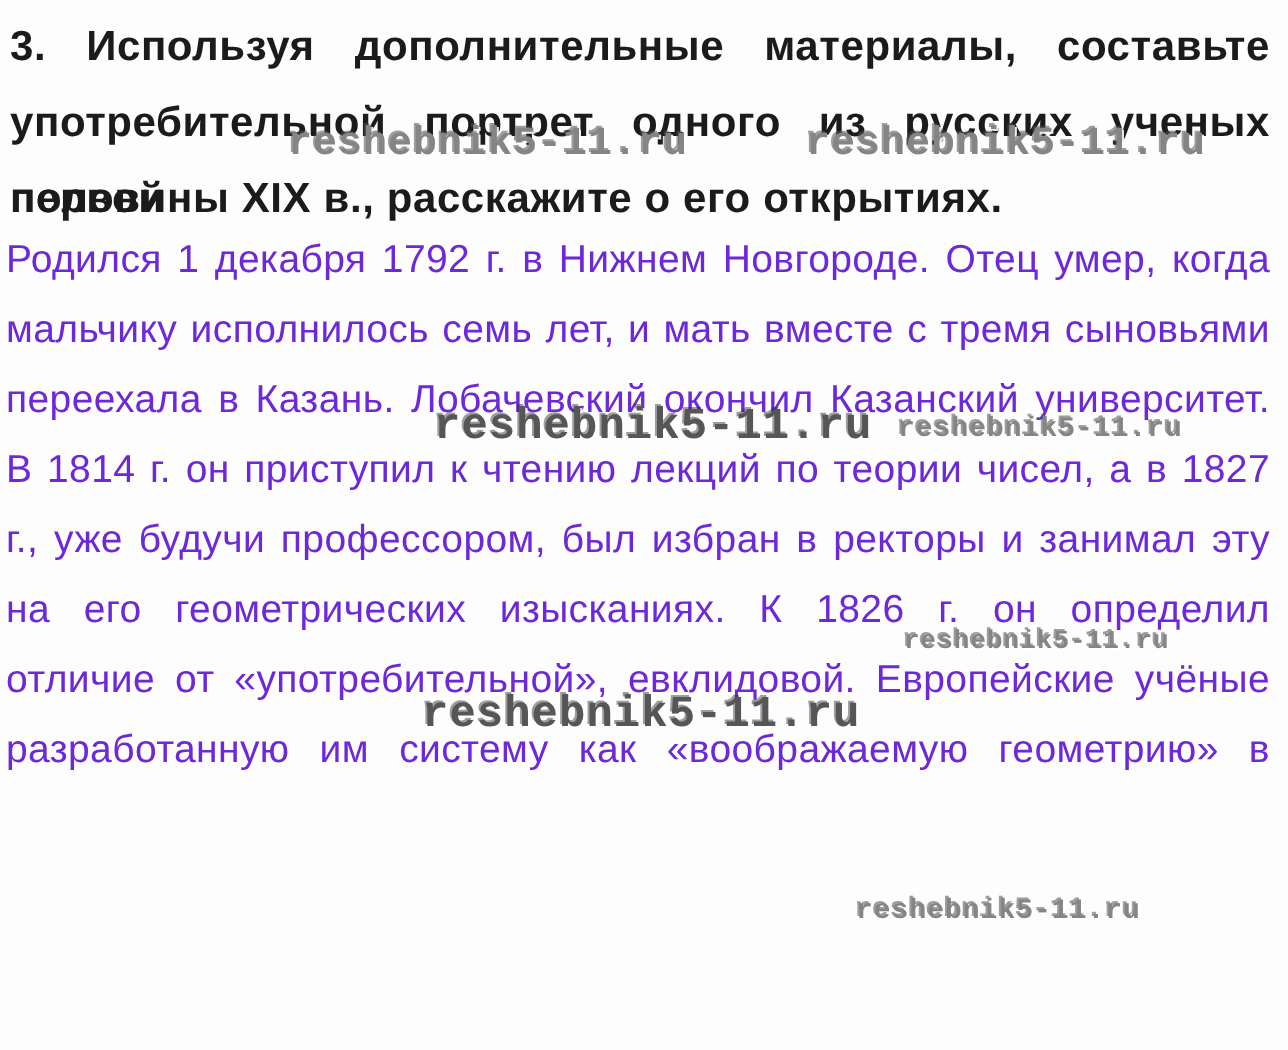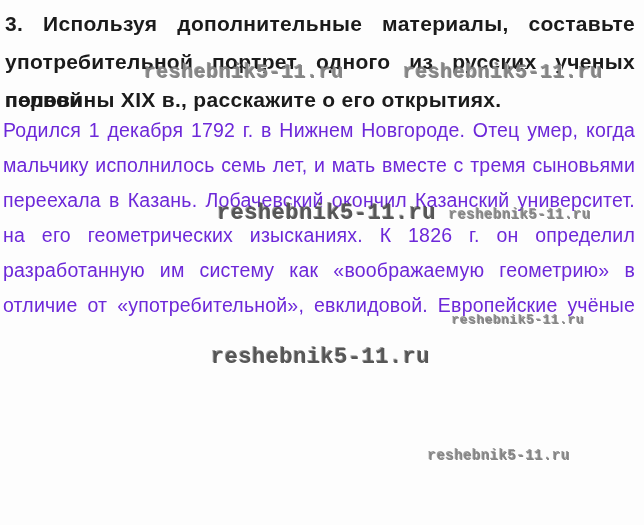--- a/index.html
+++ b/index.html
@@ -84,23 +84,25 @@
   <div class="question">
     <div class="line just">3. Используя дополнительные материалы, составьте</div>
     <div class="line just">употребительной портрет одного из русских ученых первой</div>
     <div class="line">половины XIX в., расскажите о его открытиях.</div>
   </div>
 
   <div class="answer">
     <div class="line just">Родился 1 декабря 1792 г. в Нижнем Новгороде. Отец умер, когда</div>
     <div class="line just">мальчику исполнилось семь лет, и мать вместе с тремя сыновьями</div>
     <div class="line just">переехала в Казань. Лобачевский окончил Казанский университет.</div>
+    <div class="line just">В 1814 г. он приступил к чтению лекций по теории чисел, а в 1827</div>
+    <div class="line just">г., уже будучи профессором, был избран в ректоры и занимал эту</div>
     <div class="line just">на его геометрических изысканиях. К 1826 г. он определил</div>
+    <div class="line just">отличие от «употребительной», евклидовой. Европейские учёные</div>
     <div class="line just">разработанную им систему как «воображаемую геометрию» в</div>
-    <div class="line just">отличие от «употребительной», евклидовой. Европейские учёные</div>
   </div>
 
   <div>
     <span class="wm wm-light wm0">reshebnik5-11.ru</span>
     <span class="wm wm-light wm1">reshebnik5-11.ru</span>
     <span class="wm wm-dark wm2">reshebnik5-11.ru</span>
     <span class="wm wm-light wm3">reshebnik5-11.ru</span>
     <span class="wm wm-light wm4">reshebnik5-11.ru</span>
     <span class="wm wm-dark wm5">reshebnik5-11.ru</span>
     <span class="wm wm-light wm6">reshebnik5-11.ru</span>

